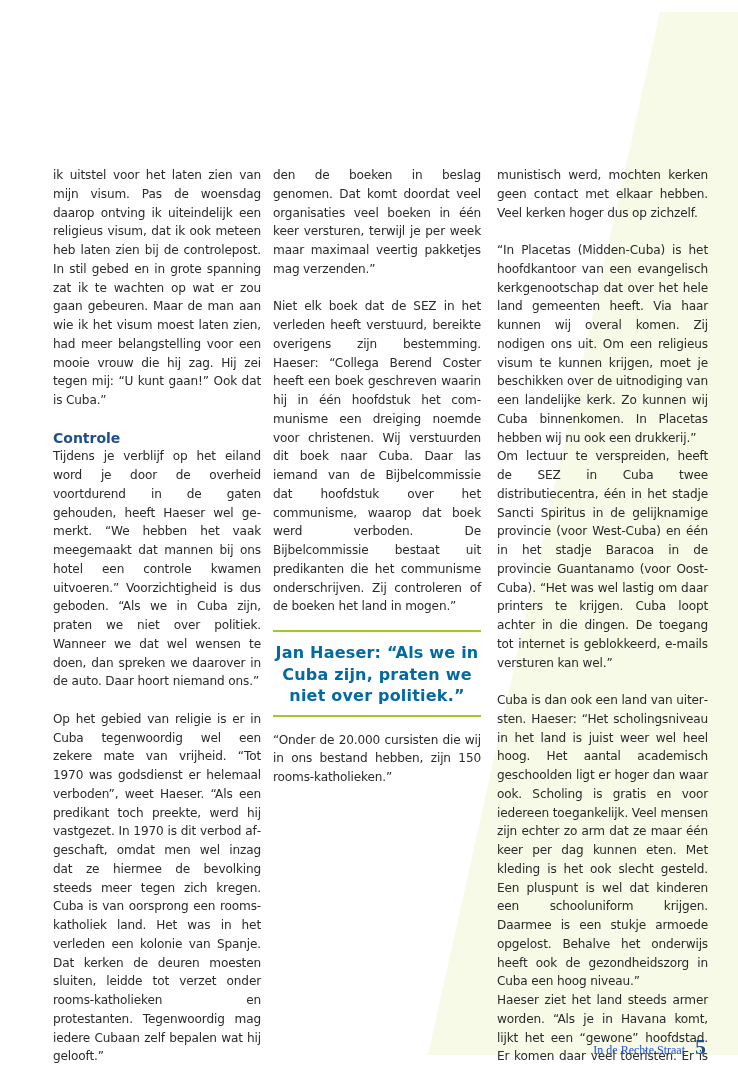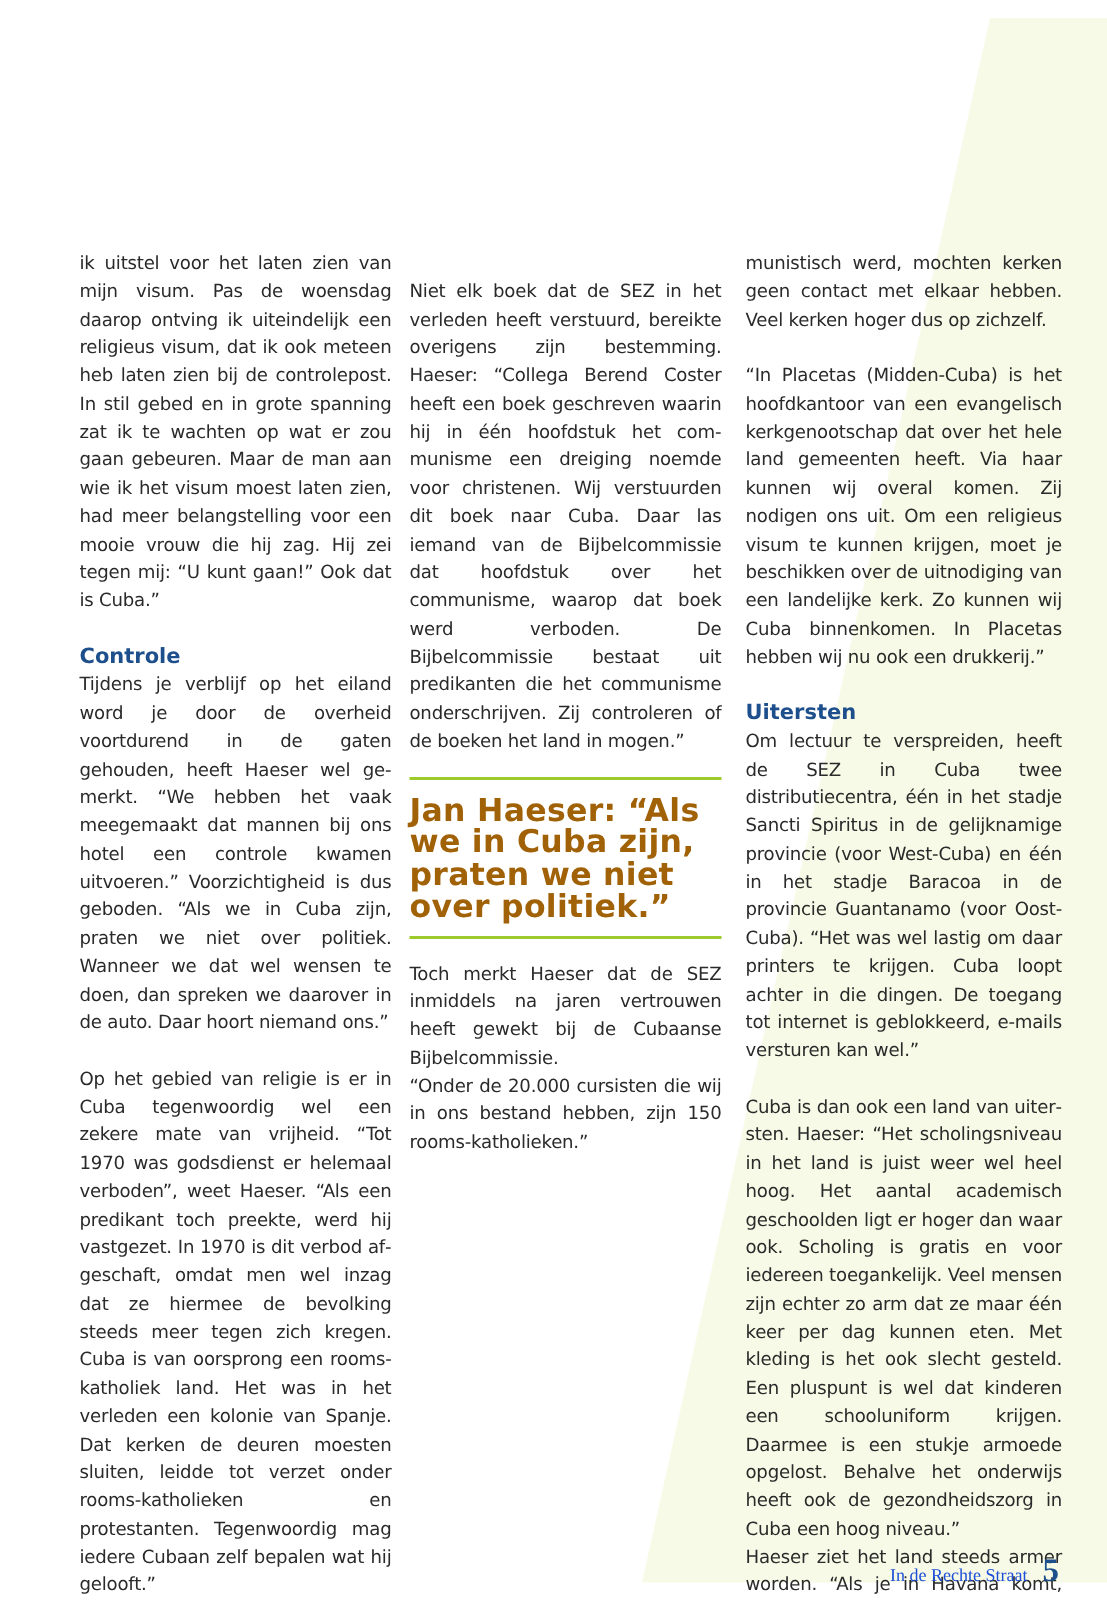--- a/index.html
+++ b/index.html
@@ -27,23 +27,23 @@
     .col p.gap { margin-top: 18.75px; }
     .col h3 {
       margin: 18.75px 0 0 0; font-size: 14px; line-height: 18.75px;
       color: #1d4f8c; font-weight: bold; letter-spacing: 0;
     }
     .col h3.tight { margin-top: 14px; }
     .pullquote {
       margin: 14px 0 14px 0;
       border-top: 2px solid #9ccb2b; border-bottom: 2px solid #9ccb2b;
       padding: 10px 0 8px 0;
-      text-align: left;
-      color: #a16207; font-weight: bold;
-      font-size: 21px; line-height: 21.5px; letter-spacing: 0.2px;
+      text-align: center;
+      color: #0369a1; font-weight: bold;
+      font-size: 16px; line-height: 21.5px; letter-spacing: 0.2px;
       font-family: "DejaVu Sans", sans-serif;
     }
     .footer {
       position: absolute; right: 32px; top: 1034px;
       display: flex; align-items: baseline; gap: 10px;
     }
     .footer .pub {
       font-family: Liberation Serif, serif;
       font-size: 12px; color: #1d4ed8;
     }
@@ -63,31 +63,30 @@
 
   <div class="col c1">
     <p>ik uitstel voor het laten zien van mijn visum. Pas de woensdag daarop ont­ving ik uiteindelijk een religieus visum, dat ik ook meteen heb laten zien bij de controlepost. In stil gebed en in grote spanning zat ik te wachten op wat er zou gaan gebeuren. Maar de man aan wie ik het visum moest laten zien, had meer belangstelling voor een mooie vrouw die hij zag. Hij zei tegen mij: “U kunt gaan!” Ook dat is Cuba.”</p>
     <h3>Controle</h3>
     <p>Tijdens je verblijf op het eiland word je door de overheid voortdurend in de gaten gehouden, heeft Haeser wel ge­merkt. “We hebben het vaak meege­maakt dat mannen bij ons hotel een controle kwamen uitvoeren.” Voor­zichtigheid is dus geboden. “Als we in Cuba zijn, praten we niet over politiek. Wanneer we dat wel wensen te doen, dan spreken we daarover in de auto. Daar hoort niemand ons.”</p>
     <p class="gap">Op het gebied van religie is er in Cuba tegenwoordig wel een zekere mate van vrijheid. “Tot 1970 was godsdienst er helemaal verboden”, weet Haeser. “Als een predikant toch preekte, werd hij vastgezet. In 1970 is dit verbod af­geschaft, omdat men wel inzag dat ze hiermee de bevolking steeds meer te­gen zich kregen. Cuba is van oor­sprong een rooms-katholiek land. Het was in het verleden een kolonie van Spanje. Dat kerken de deuren moesten sluiten, leidde tot verzet onder rooms-katholieken en protestanten. Tegen­woordig mag iedere Cubaan zelf bepa­len wat hij gelooft.”</p>
 
   </div>
 
   <div class="col c2">
+    <p>den de boeken in beslag genomen. Dat komt doordat veel organisaties veel boeken in één keer versturen, ter­wijl je per week maar maximaal veer­tig pakketjes mag verzenden.”</p>
     <p class="gap">Niet elk boek dat de SEZ in het verle­den heeft verstuurd, bereikte overigens zijn bestemming. Haeser: “Collega Be­rend Coster heeft een boek geschreven waarin hij in één hoofdstuk het com­munisme een dreiging noemde voor christenen. Wij verstuurden dit boek naar Cuba. Daar las iemand van de Bijbelcommissie dat hoofdstuk over het communisme, waarop dat boek werd verboden. De Bijbelcommissie bestaat uit predikanten die het com­munisme onderschrijven. Zij controle­ren of de boeken het land in mogen.”</p>
     <div class="pullquote">Jan Haeser: “Als we in Cuba zijn, praten we niet over politiek.”</div>
-    <p>Toch merkt Haeser dat de SEZ inmid­dels na jaren vertrouwen heeft gewekt bij de Cubaanse Bijbelcommissie.</p>
     <p>“Onder de 20.000 cursisten die wij in ons bestand hebben, zijn 150 rooms-katholieken.”</p>
 
   </div>
 
   <div class="col c3">
     <p>munistisch werd, mochten kerken geen contact met elkaar hebben. Veel kerken hoger dus op zichzelf.</p>
     <p class="gap">“In Placetas (Midden-Cuba) is het hoofdkantoor van een evangelisch kerkgenootschap dat over het hele land gemeenten heeft. Via haar kun­nen wij overal komen. Zij nodigen ons uit. Om een religieus visum te kunnen krijgen, moet je beschikken over de uitnodiging van een landelijke kerk. Zo kunnen wij Cuba binnenkomen. In Placetas hebben wij nu ook een druk­kerij.”</p>
-    <h3>Uitersten</h3>
     <p>Om lectuur te verspreiden, heeft de SEZ in Cuba twee distributiecentra, één in het stadje Sancti Spiritus in de gelijknamige provincie (voor West-Cu­ba) en één in het stadje Baracoa in de provincie Guantanamo (voor Oost-Cuba). “Het was wel lastig om daar printers te krijgen. Cuba loopt achter in die dingen. De toegang tot internet is geblokkeerd, e-mails versturen kan wel.”</p>
     <p class="gap">Cuba is dan ook een land van uiter­sten. Haeser: “Het scholingsniveau in het land is juist weer wel heel hoog. Het aantal academisch geschoolden ligt er hoger dan waar ook. Scholing is gratis en voor iedereen toegankelijk. Veel mensen zijn echter zo arm dat ze maar één keer per dag kunnen eten. Met kleding is het ook slecht gesteld. Een pluspunt is wel dat kinderen een schooluniform krijgen. Daarmee is een stukje armoede opgelost. Behalve het onderwijs heeft ook de gezondheids­zorg in Cuba een hoog niveau.”</p>
     <p>Haeser ziet het land steeds armer wor­den. “Als je in Havana komt, lijkt het een “gewone” hoofdstad. Er komen daar veel toeristen. Er is geen gebrek. Een toerist ziet dus niet veel van de ar­moede. Maar in niet-toeristische ge­bieden is die er zeer zeker. Veel vrou­wen verkopen zich aan toeristen om</p>
   </div>
 
   <div class="footer">
     <span class="pub">In de Rechte Straat</span>
     <span class="num">5</span>
   </div>
 

